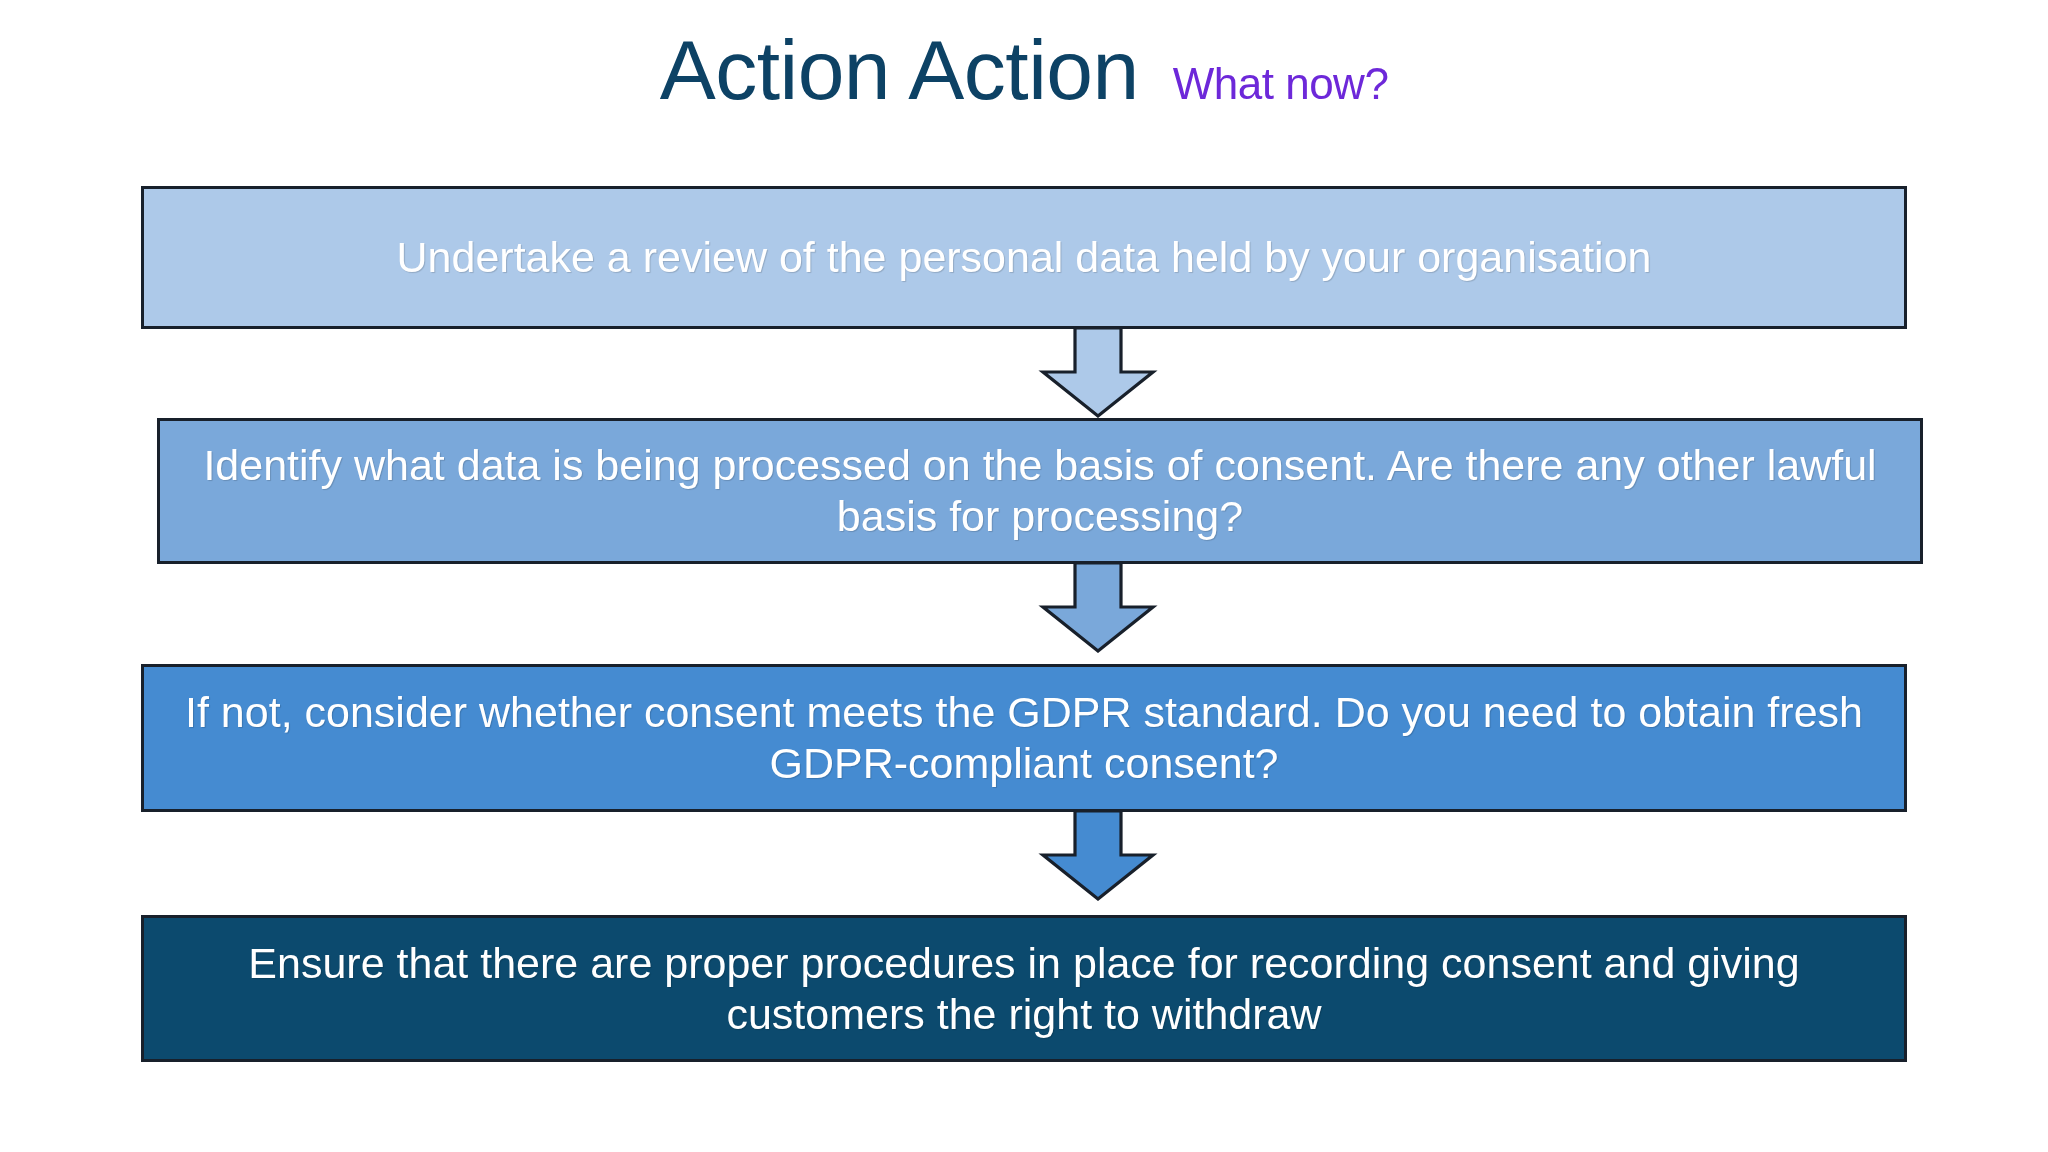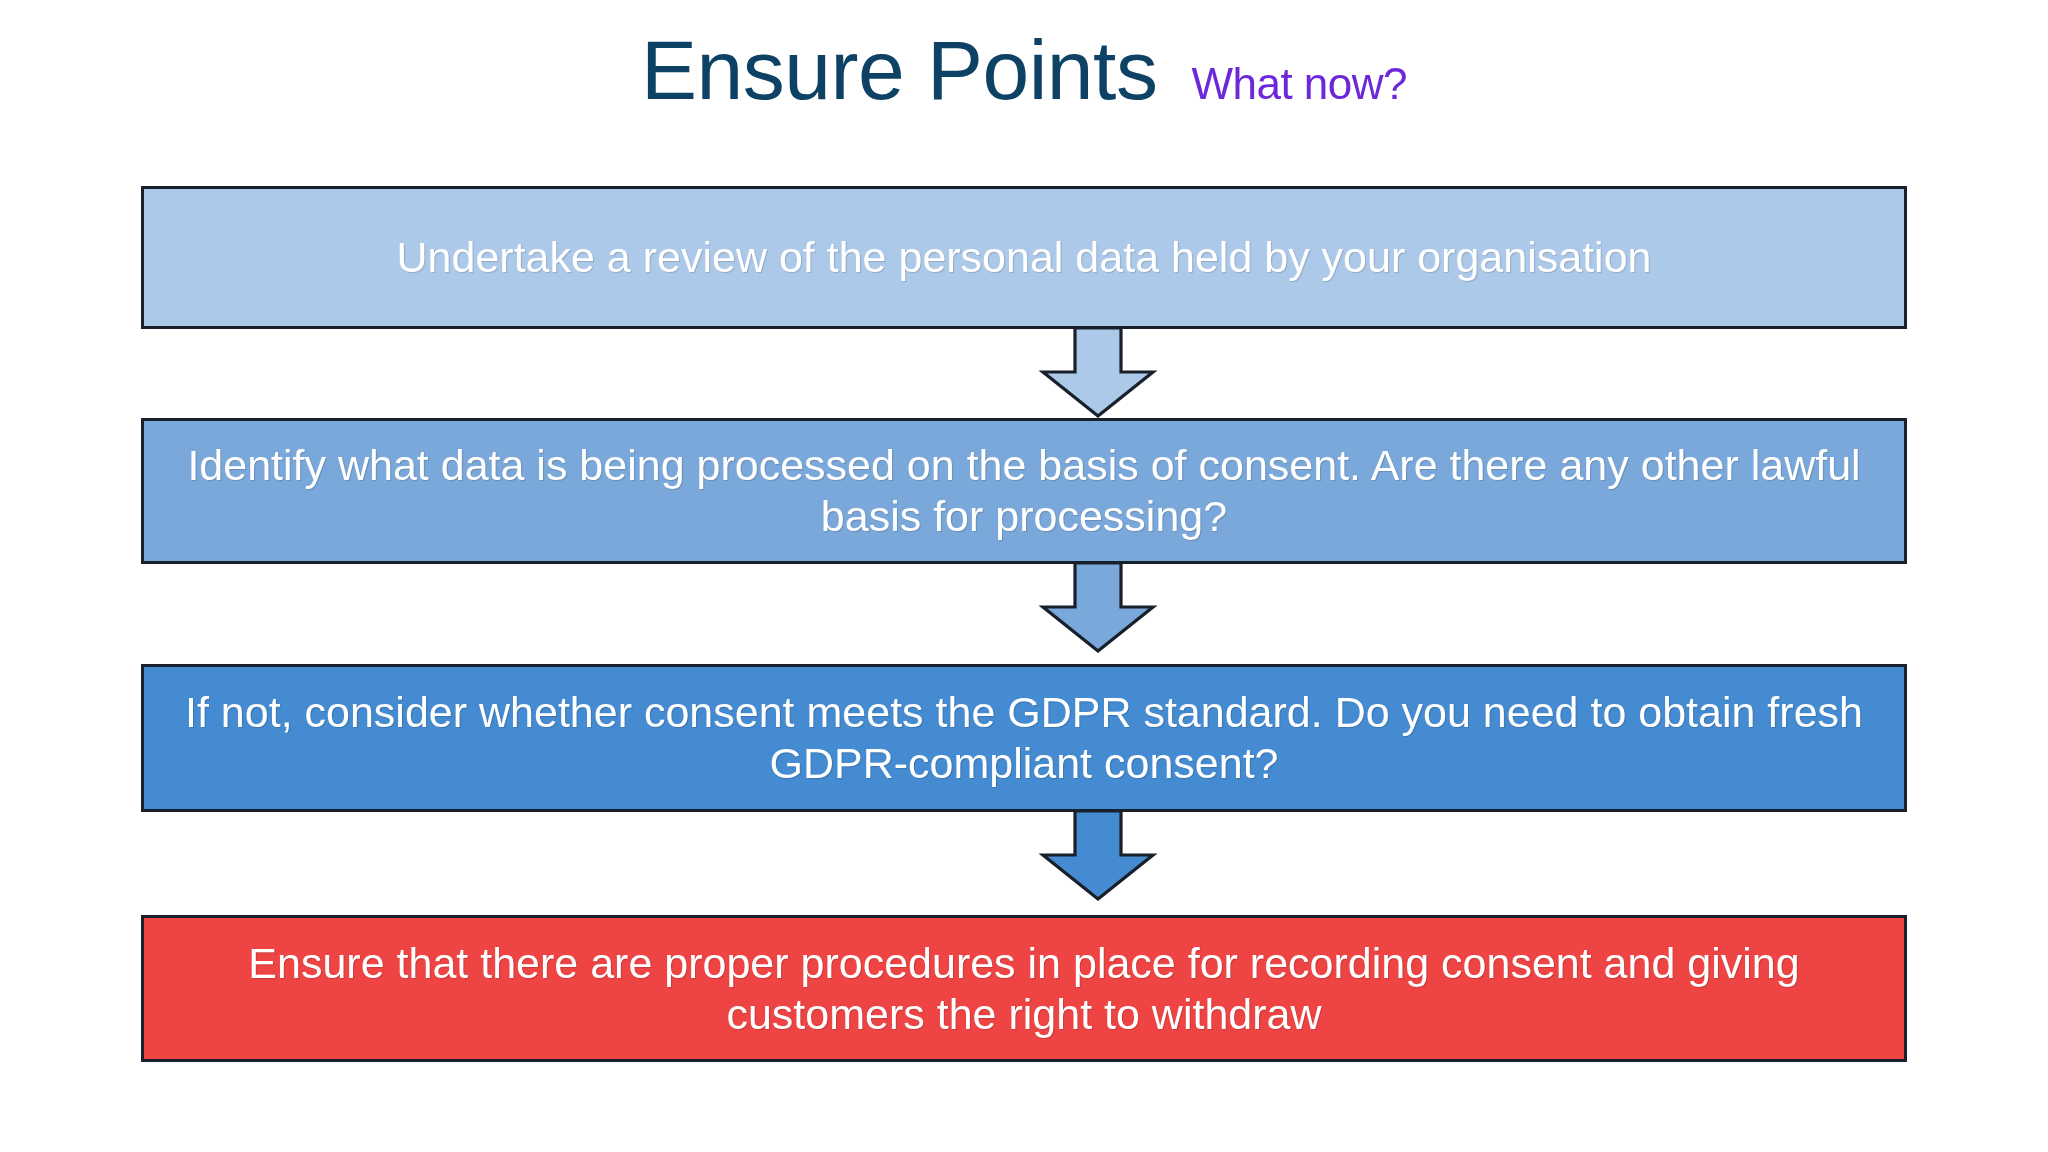--- a/index.html
+++ b/index.html
@@ -70,23 +70,23 @@
     line-height: 1.18;
     padding: 14px 26px;
     text-shadow: 1px 1px 1px rgba(0,0,0,0.16);
   }
   .flow-box .box-text {
     display: block;
     width: 100%;
   }
 
   #box-1 { top: 0px;   height: 143px; background: #adc9e9; }
-  #box-2 { top: 232px; height: 146px; background: #7aa8da; }
+  #box-2 { top: 232px; height: 146px; background: #7aa8da; margin-left: 16px; }
   #box-3 { top: 478px; height: 148px; background: #458bd1; align-items: center; }
-  #box-4 { top: 729px; height: 147px; background: #ef4444; }
+  #box-4 { top: 729px; height: 147px; background: #0c4a6e; }
 
   
   .flow-arrow {
     position: absolute;
     left: 883px;      
     width: 148px;
     height: 90px;
     overflow: visible;
   }
   .flow-arrow svg {
@@ -106,21 +106,21 @@
   #arrow-1 .arrow-shape { fill: #adc9e9; }
   #arrow-2 .arrow-shape { fill: #7aa8da; }
   #arrow-3 .arrow-shape { fill: #458bd1; }
 </style>
 </head>
 <body>
 
 <div id="slide">
 
   <div id="title-block">
-    <span id="title-main">Ensure Points</span><span id="title-sub">What now?</span>
+    <span id="title-main">Action Action</span><span id="title-sub">What now?</span>
   </div>
 
   <div id="flow">
 
     <div class="flow-box" id="box-1">
       <span class="box-text">Undertake a review of the personal data held by your organisation</span>
     </div>
 
     <div class="flow-arrow" id="arrow-1">
       <svg viewBox="0 0 148 90" xmlns="http://www.w3.org/2000/svg" aria-hidden="true">

